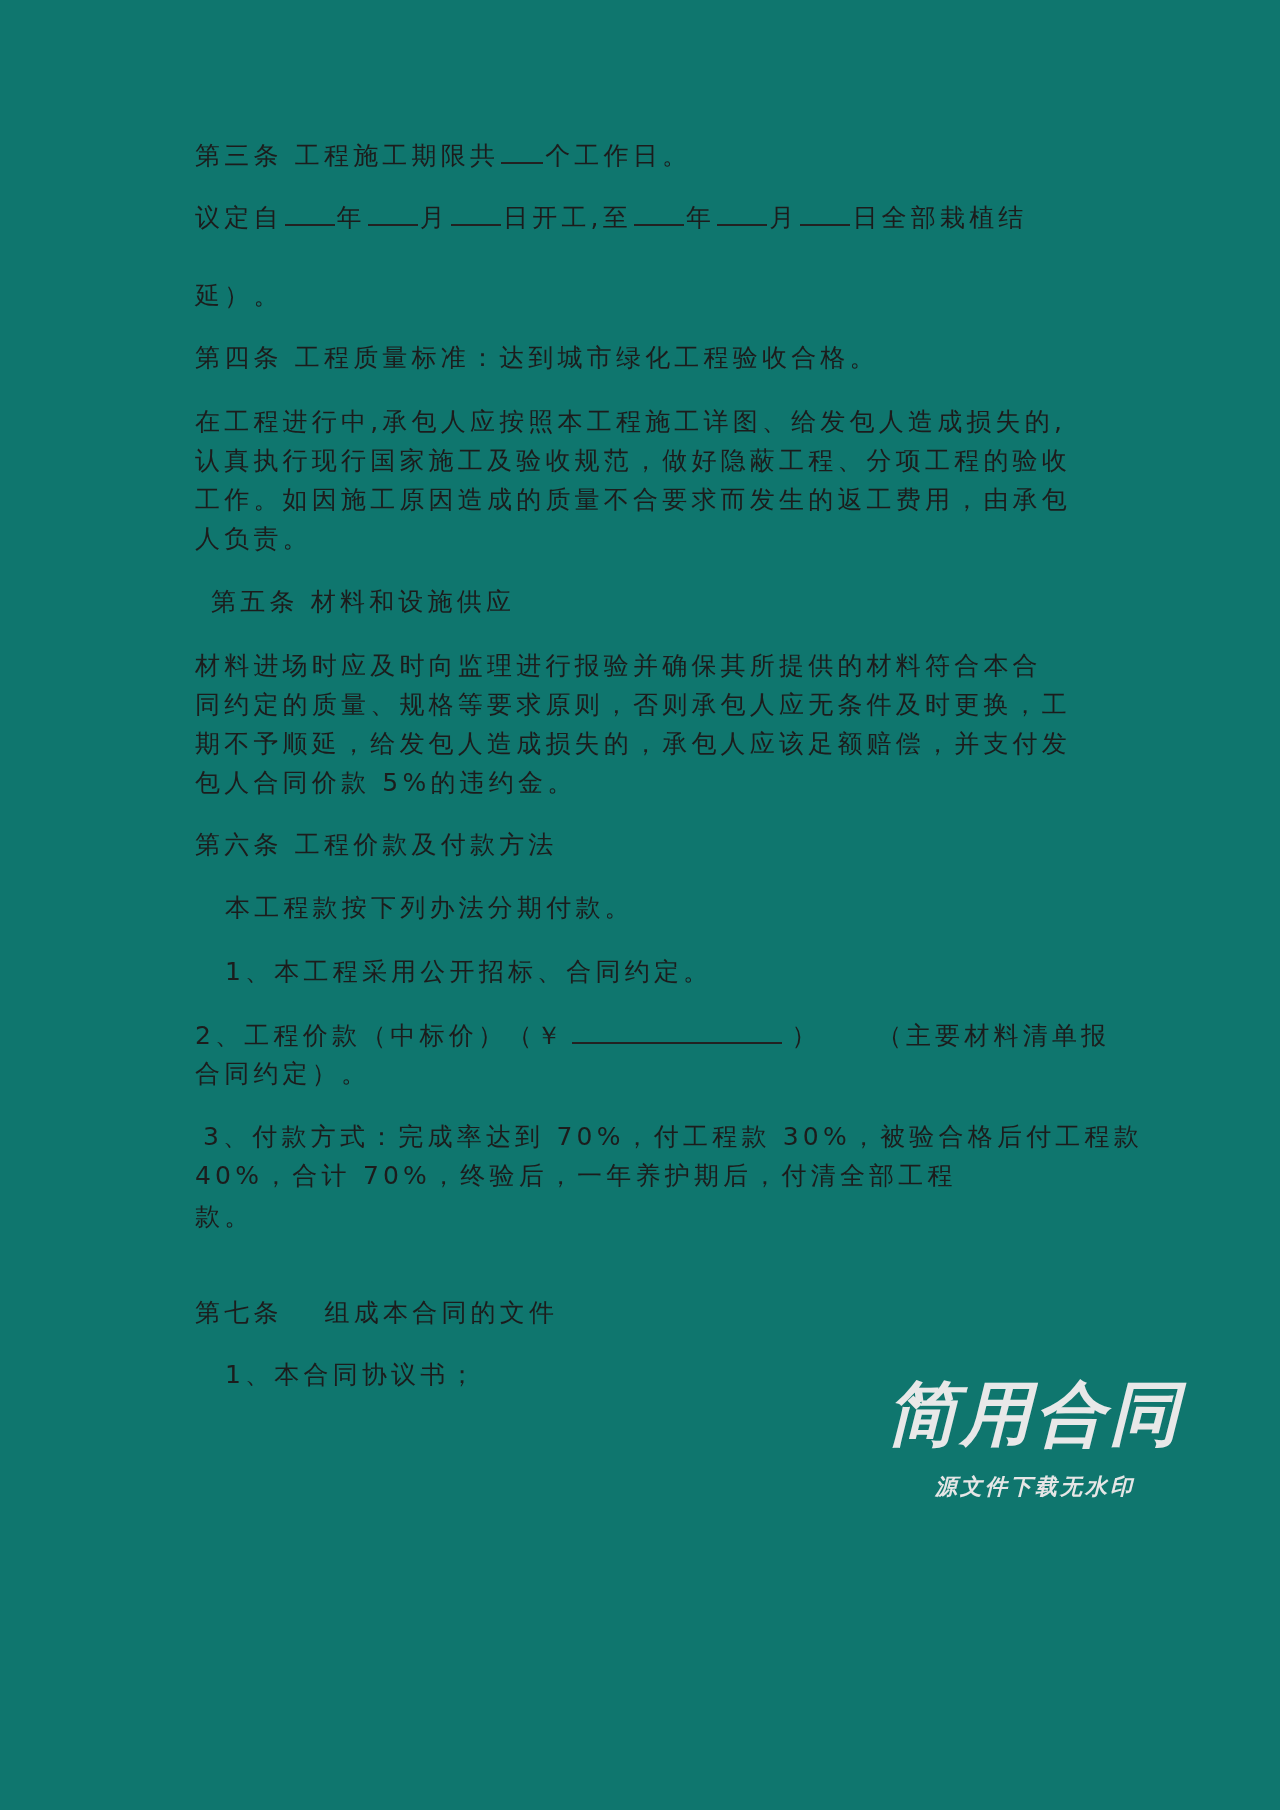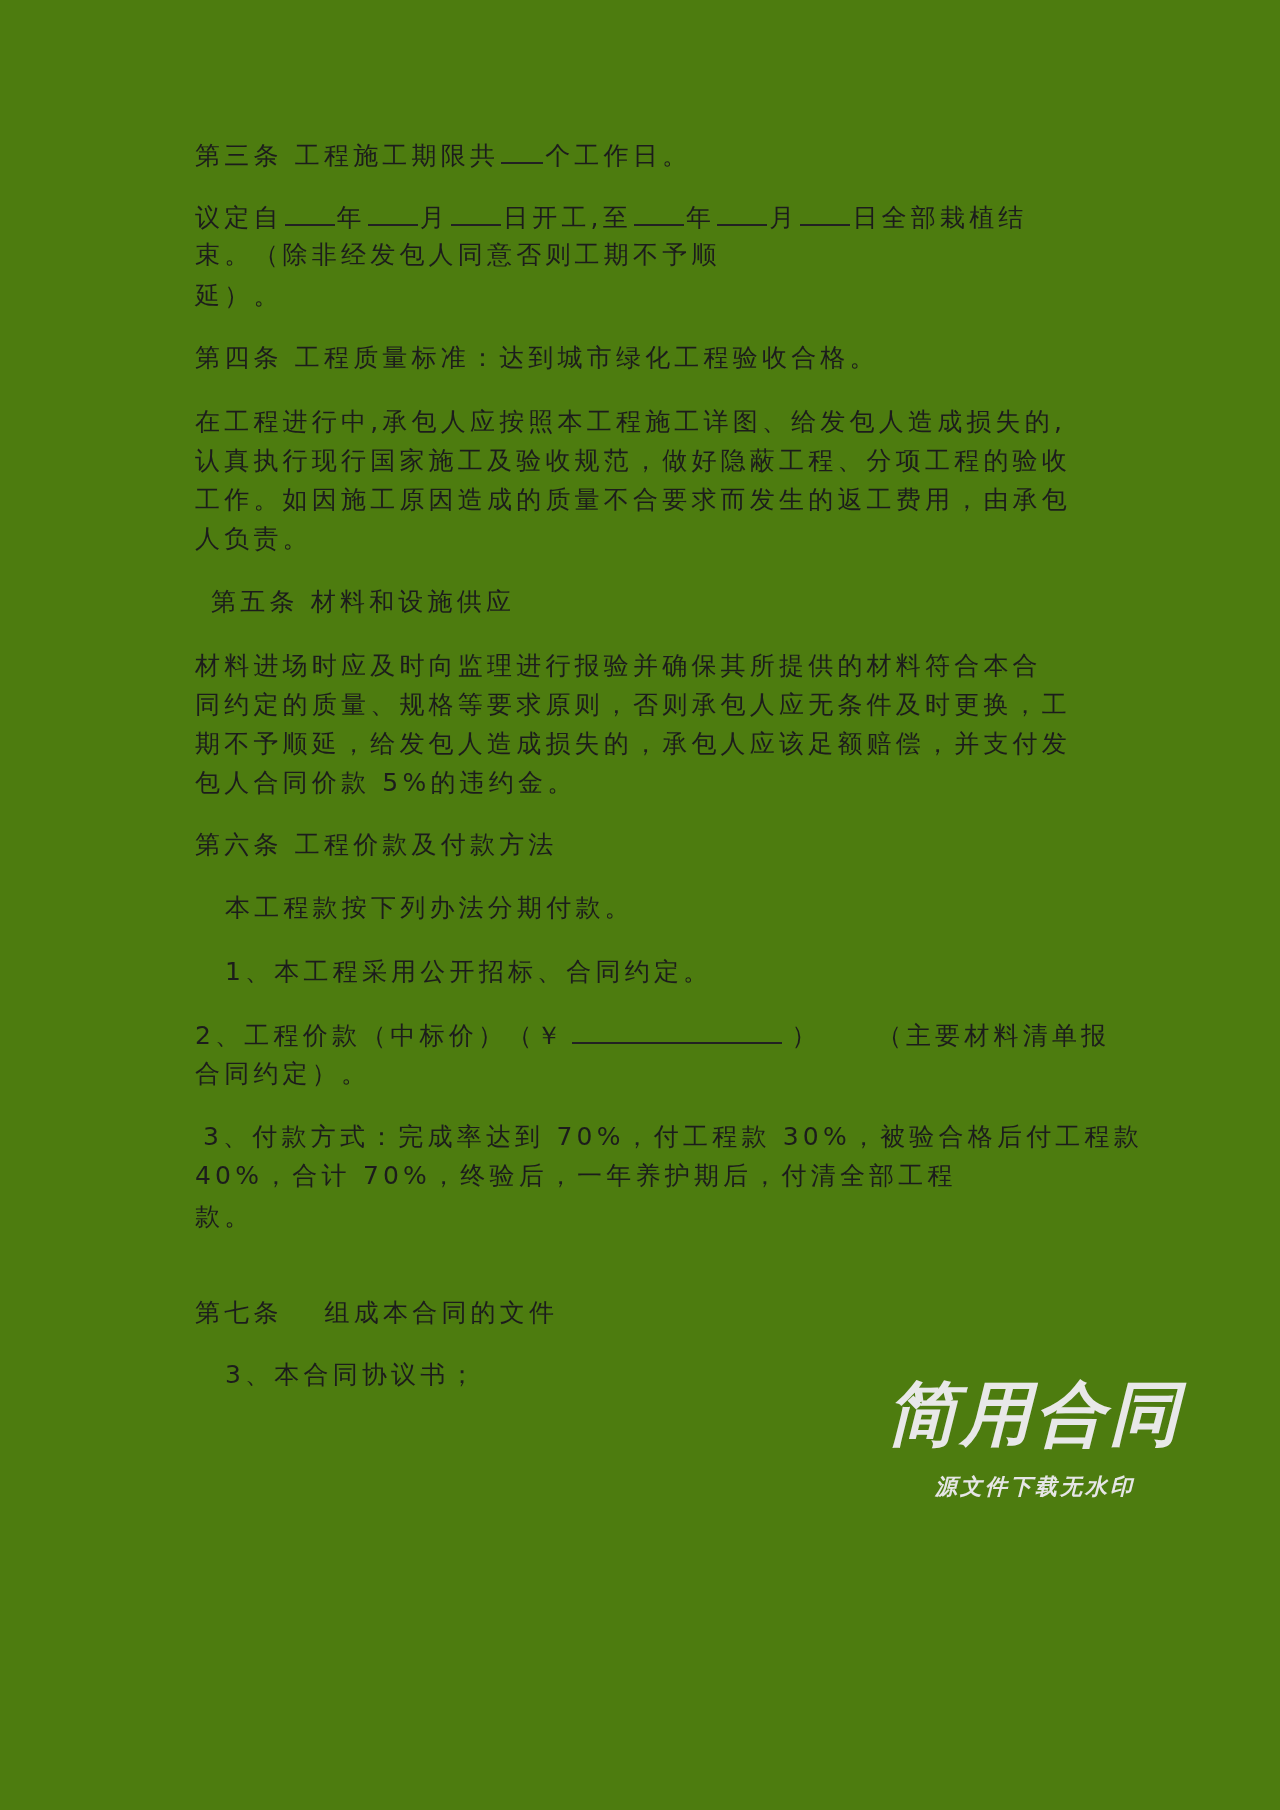--- a/index.html
+++ b/index.html
@@ -13,21 +13,21 @@
       position: relative;
       overflow: hidden;
       font-family: "DejaVu Sans", "Liberation Sans", sans-serif;
       color: #1a1a1a;
     }
     .page {
       position: absolute;
       left: 0; top: 0;
       width: 1280px;
       height: 1810px;
-      background: #4d7c0f;
+      background: #0f766e;
     }
     .line {
       position: absolute;
       left: 195px;
       font-size: 25px;
       line-height: 30px;
       letter-spacing: 4.2px;
       white-space: nowrap;
       color: #1c1c1c;
     }
@@ -76,21 +76,20 @@
 
 <div class="page">
 
   <div class="line" style="top:140px;">
     <span>第三条 工程施工期限共</span><span class="blank short"></span><span>个工作日。</span>
   </div>
 
   <div class="line" style="top:202px;">
     <span>议定自</span><span class="blank mid"></span><span>年</span><span class="blank mid"></span><span>月</span><span class="blank mid"></span><span>日开工,至</span><span class="blank mid"></span><span>年</span><span class="blank mid"></span><span>月</span><span class="blank mid"></span><span>日全部栽植结</span>
   </div>
-  <div class="line" style="top:240px;">束。（除非经发包人同意否则工期不予顺</div>
   <div class="line" style="top:281px;">延）。</div>
 
   <div class="line" style="top:343px;">第四条 工程质量标准：达到城市绿化工程验收合格。</div>
   <div class="line" style="top:407px;">在工程进行中,承包人应按照本工程施工详图、给发包人造成损失的,</div>
   <div class="line" style="top:446px;">认真执行现行国家施工及验收规范，做好隐蔽工程、分项工程的验收</div>
   <div class="line" style="top:485px;">工作。如因施工原因造成的质量不合要求而发生的返工费用，由承包</div>
   <div class="line" style="top:524px;">人负责。</div>
 
   <div class="line" style="top:587px;margin-left:16px;">第五条 材料和设施供应</div>
   <div class="line" style="top:651px;">材料进场时应及时向监理进行报验并确保其所提供的材料符合本合</div>
@@ -107,20 +106,20 @@
   </div>
   <div class="line" style="top:1059px;">合同约定）。</div>
 
   <div class="line" style="top:1122px;margin-left:8px;">3、付款方式：完成率达到 70%，付工程款 30%，被验合格后付工程款</div>
   <div class="line" style="top:1161px;">40%，合计 70%，终验后，一年养护期后，付清全部工程</div>
   <div class="line" style="top:1202px;">款。</div>
 
   <div class="line" style="top:1298px;">
     <span>第七条</span><span class="gap-wide"></span><span>组成本合同的文件</span>
   </div>
-  <div class="line indent1" style="top:1360px;">3、本合同协议书；</div>
+  <div class="line indent1" style="top:1360px;">1、本合同协议书；</div>
 
   <div class="watermark" style="top:1375px; left:880px;">
     <div class="wm-main">简用合同</div>
     <div class="wm-sub">源文件下载无水印</div>
   </div>
 
 </div>
 
 </body></html>

